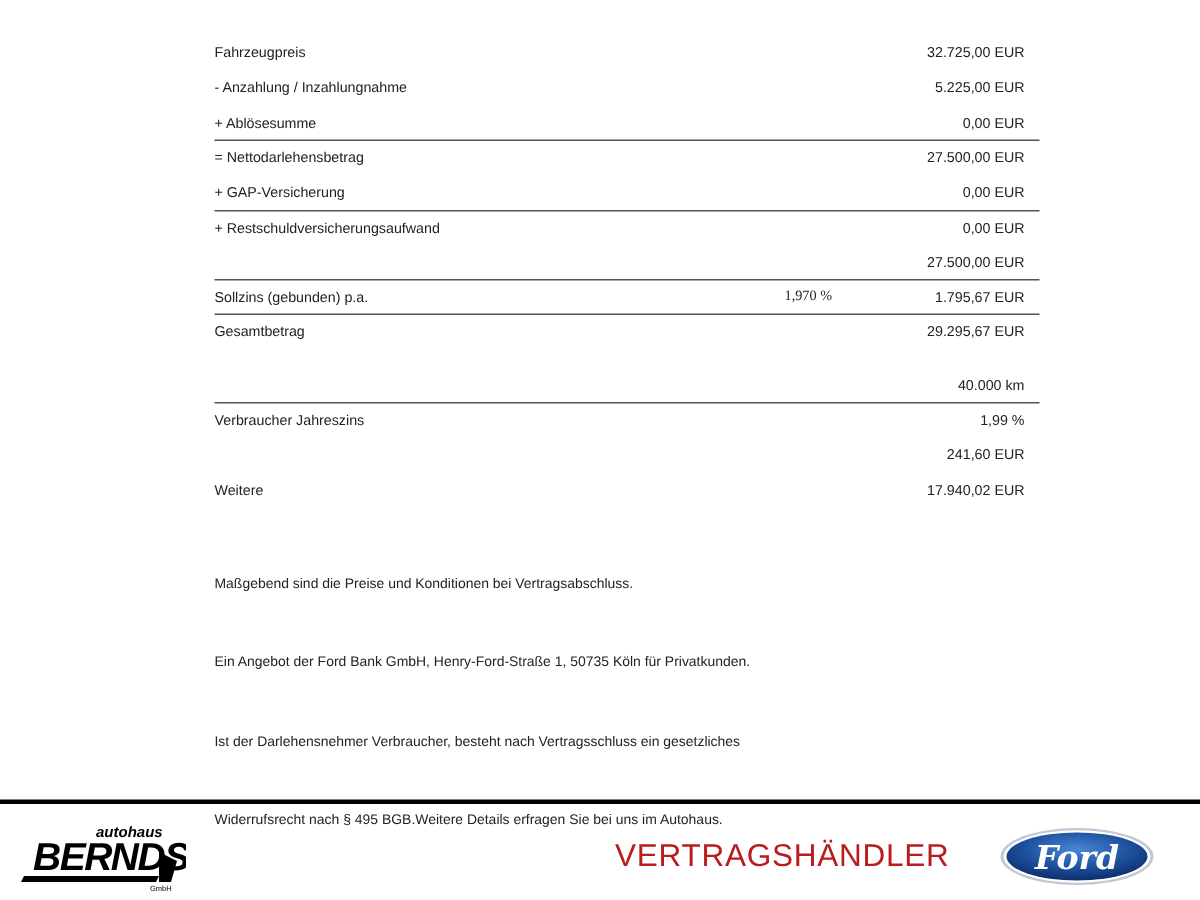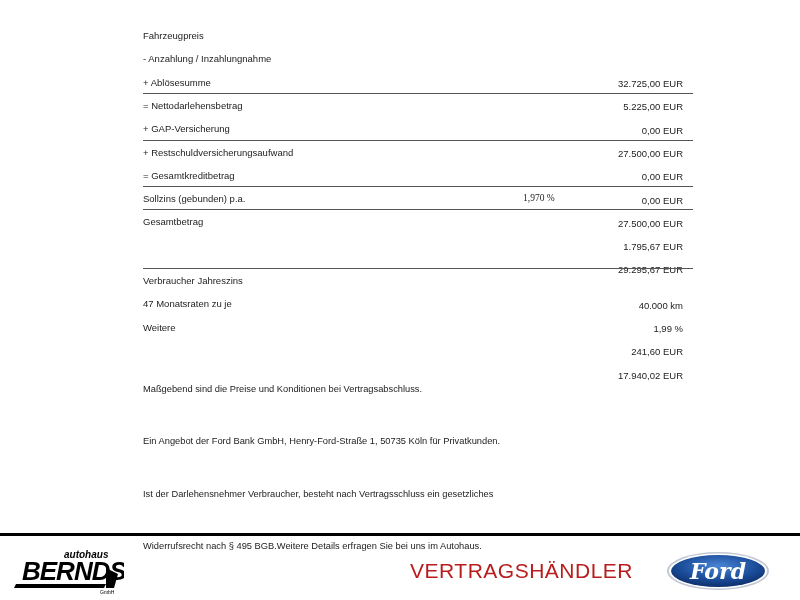--- a/index.html
+++ b/index.html
@@ -18,21 +18,21 @@
   }
   .row {
     position: relative;
     height: 23.4px;
     font-size: 9.5px;
     line-height: 23.4px;
   }
   .row.sep-bottom { border-bottom: 1.2px solid #555; height: 22.2px; }
   .row .label { position: absolute; left: 0; top: 0; white-space: nowrap; }
   .row .rate { position: absolute; left: 380px; top: 0; white-space: nowrap; font-family: Liberation Serif, serif; }
-  .row .value { position: absolute; right: 10px; top: 0; white-space: nowrap; text-align: right; margin-top: 48px; }
+  .row .value { position: absolute; right: 10px; top: 0; white-space: nowrap; text-align: right; }
   .gap { height: 12px; }
   .disclaimer {
     position: absolute;
     left: 143px; top: 343px;
     width: 520px;
     font-size: 9.3px;
     line-height: 12.3px;
     color: #222;
   }
   .disclaimer div { white-space: nowrap; margin-top: 40px; }
@@ -85,21 +85,20 @@
     </div>
     <div class="row sep-bottom">
       <span class="label">+ GAP-Versicherung</span>
       <span class="value">0,00 EUR</span>
     </div>
     <div class="row">
       <span class="label">+ Restschuldversicherungsaufwand</span>
       <span class="value">0,00 EUR</span>
     </div>
     <div class="row sep-bottom">
-      <span class="label">= Gesamtkreditbetrag</span>
       <span class="value">27.500,00 EUR</span>
     </div>
     <div class="row sep-bottom">
       <span class="label">Sollzins (gebunden) p.a.</span>
       <span class="rate">1,970 %</span>
       <span class="value">1.795,67 EUR</span>
     </div>
     <div class="row">
       <span class="label">Gesamtbetrag</span>
       <span class="value">29.295,67 EUR</span>
@@ -108,21 +107,20 @@
     <div class="gap"></div>
 
     <div class="row sep-bottom">
       <span class="value">40.000 km</span>
     </div>
     <div class="row">
       <span class="label">Verbraucher Jahreszins</span>
       <span class="value">1,99 %</span>
     </div>
     <div class="row">
-      <span class="label">47 Monatsraten zu je</span>
       <span class="value">241,60 EUR</span>
     </div>
     <div class="row">
       <span class="label">Weitere</span>
       <span class="value">17.940,02 EUR</span>
     </div>
   </div>
 
   <div class="disclaimer">
     <div>Maßgebend sind die Preise und Konditionen bei Vertragsabschluss.</div>

